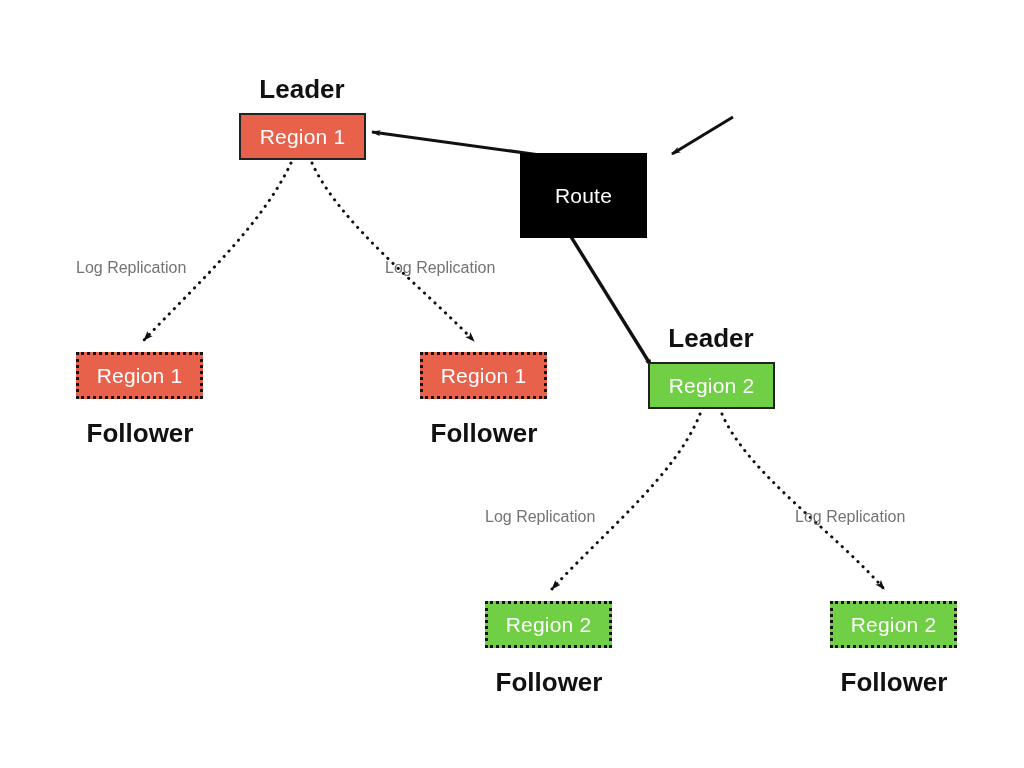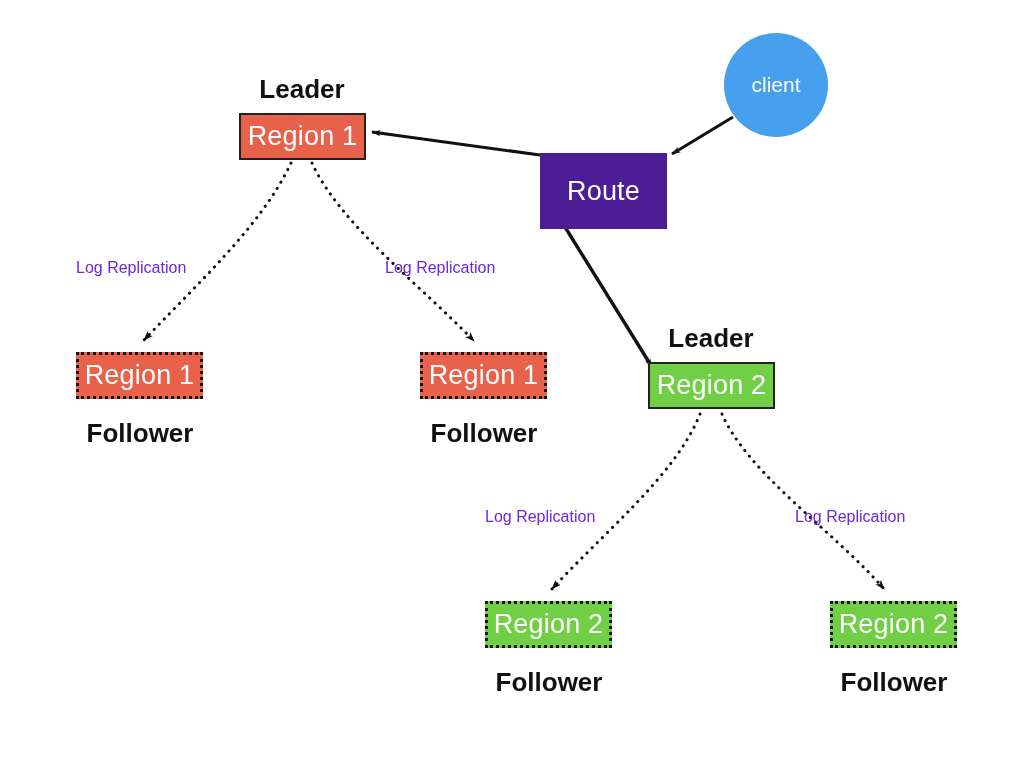--- a/index.html
+++ b/index.html
@@ -29,21 +29,21 @@
   }
 
   
   .node-box {
     position: absolute;
     box-sizing: border-box;
     display: flex;
     align-items: center;
     justify-content: center;
     color: #ffffff;
-    font-size: 27px;
+    font-size: 21px;
     font-weight: 400;
     letter-spacing: 0.2px;
     line-height: 1;
     white-space: nowrap;
   }
   .leader-box {
     border: 2px solid #222222;
   }
   .follower-box {
     border: 3px dotted #111111;
@@ -70,21 +70,21 @@
     text-align: center;
     white-space: nowrap;
     line-height: 1;
   }
 
   
   .edge-label {
     position: absolute;
     font-size: 16px;
     font-weight: 400;
-    color: #6d28d9;
+    color: #737373;
     white-space: nowrap;
     line-height: 1;
   }
 </style>
 </head>
 <body>
 
 <div id="canvas">
 
   <svg id="edges" viewBox="0 0 1024 768" xmlns="http://www.w3.org/2000/svg">
@@ -105,25 +105,22 @@
 
     <path d="M291,163 C262,225 198,283 144,340" fill="none" stroke="#111111" stroke-width="3" stroke-linecap="round" stroke-dasharray="0.2 7" marker-end="url(#dot-arrow)"></path>
 
     <path d="M312,163 C340,224 420,285 474,341" fill="none" stroke="#111111" stroke-width="3" stroke-linecap="round" stroke-dasharray="0.2 7" marker-end="url(#dot-arrow)"></path>
 
     <path d="M700,414 C676,475 603,533 552,589" fill="none" stroke="#111111" stroke-width="3" stroke-linecap="round" stroke-dasharray="0.2 7" marker-end="url(#dot-arrow)"></path>
 
     <path d="M722,414 C748,474 836,533 884,589" fill="none" stroke="#111111" stroke-width="3" stroke-linecap="round" stroke-dasharray="0.2 7" marker-end="url(#dot-arrow)"></path>
   </svg>
 
-  <div class="node-circle" style="left:724px; top:33px; width:104px; height:104px; background:#46a0ee;">
-    <span>client</span>
-  </div>
 
-  <div class="node-box" style="left:540px; top:153px; width:127px; height:76px; background:#4c1d95;">
+  <div class="node-box" style="left:520px; top:153px; width:127px; height:85px; background:#000000;">
     <span>Route</span>
   </div>
 
   <div class="role-label" style="left:222px; top:76px; width:160px;">Leader</div>
   <div class="node-box leader-box" style="left:239px; top:113px; width:127px; height:47px; background:#e8614b;">
     <span>Region 1</span>
   </div>
 
   <div class="node-box follower-box" style="left:76px; top:352px; width:127px; height:47px; background:#e8614b;">
     <span>Region 1</span>

